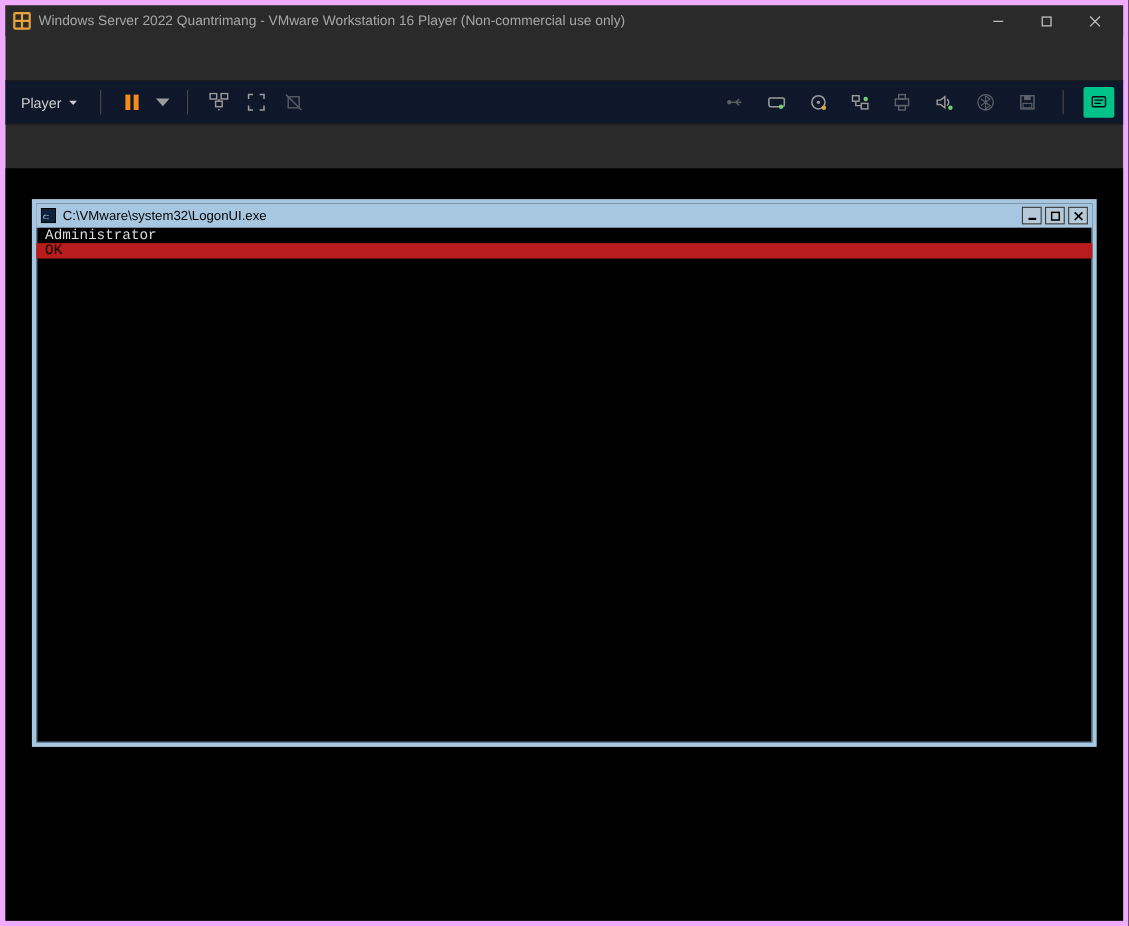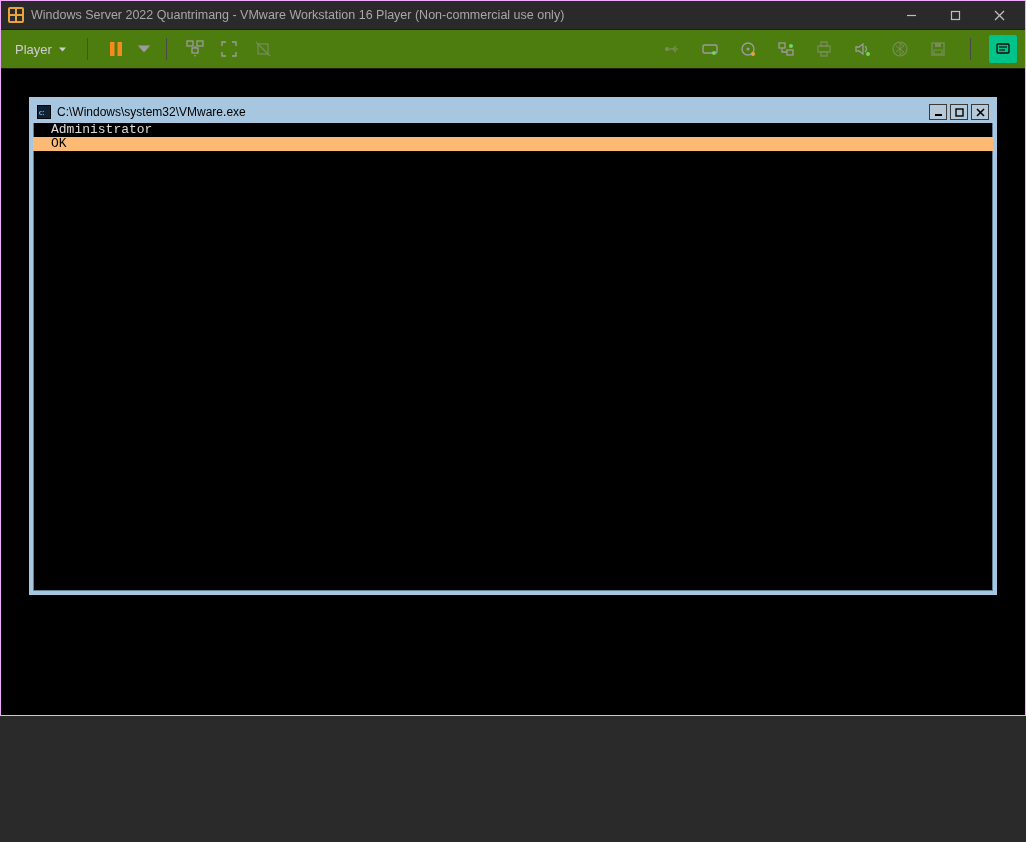--- a/index.html
+++ b/index.html
@@ -1,29 +1,29 @@
 <!DOCTYPE html>
 <html><head>
 <meta charset="utf-8">
 <style>
   * { box-sizing: border-box; margin: 0; padding: 0; }
   html, body { width: 1026px; height: 842px; overflow: hidden; font-family: "Segoe UI", Tahoma, sans-serif; }
   body { background: #2a2a2a; }
 
   
-  .vmware-window { width: 1026px; height: 716px; background: #2a2a2a; border: 1px solid #f0abfc; display: flex; flex-direction: column; }
+  .vmware-window { width: 1026px; height: 842px; background: #2a2a2a; border: 5px solid #f0abfc; display: flex; flex-direction: column; gap: 40px; }
   .titlebar { height: 28px; background: #2a2a2a; display: flex; align-items: center; color: #a7a7a7; font-size: 12.5px; padding: 0 4px; }
   .titlebar .app-icon { width: 18px; height: 18px; margin: 0 6px 0 2px; display:flex; align-items:center; justify-content:center;}
   .titlebar .title-text { flex: 1; white-space: nowrap; overflow: hidden; }
   .titlebar .win-controls { display: flex; gap: 0; }
   .titlebar .win-btn { width: 44px; height: 28px; display:flex; align-items:center; justify-content:center; color:#bfbfbf; }
   .titlebar .win-btn svg { width:11px; height:11px; }
 
   
-  .toolbar { height: 40px; background: #4d7c0f; border-top: 1px solid #1c1c1c; border-bottom: 1px solid #1c1c1c; display:flex; align-items:center; padding: 0 8px; color:#cfcfcf; font-size:13px; }
+  .toolbar { height: 40px; background: #0f172a; border-top: 1px solid #1c1c1c; border-bottom: 1px solid #1c1c1c; display:flex; align-items:center; padding: 0 8px; color:#cfcfcf; font-size:13px; }
   .toolbar .tb-left { display:flex; align-items:center; gap:6px; }
   .toolbar .player-menu { display:flex; align-items:center; gap:6px; padding:4px 6px; }
   .toolbar .sep { width:1px; height:22px; background:#4a4a4a; margin: 0 8px; }
   .toolbar .tb-btn { width:28px; height:28px; display:flex; align-items:center; justify-content:center; color:#9c9c9c; }
   .toolbar .tb-btn svg { width:18px; height:18px; }
   .toolbar .spacer { flex:1; }
   .toolbar .tb-right { display:flex; align-items:center; gap:10px; }
   .pause-icon rect { fill:#f58a1f; }
 
   .tb-btn.active-msg { background:#00c389; color:#0a0a0a; border-radius:2px; }
@@ -35,22 +35,22 @@
 
   
   .guest-window { width: 968px; height: 498px; border: 4px solid #a7c7e0; background:#000; box-shadow: 0 0 0 1px #5f7f96 inset; position:relative; }
   .guest-titlebar { height:22px; background:#a7c7e0; display:flex; align-items:center; padding:0 4px; color:#000; font-size:12px; }
   .guest-titlebar .g-icon { width:14px; height:14px; margin-right:6px; }
   .guest-titlebar .g-title { flex:1; }
   .guest-titlebar .g-btn { width:18px; height:16px; margin-left:3px; background:#b6c9d8; border:1px solid #3a3a3a; display:flex; align-items:center; justify-content:center; }
   .guest-titlebar .g-btn svg { width:9px; height:9px; }
 
   .console-body { font-family: Consolas, "Courier New", monospace; font-size:13px; line-height:14px; color:#dcdcdc; }
-  .console-line { padding: 0 18px; height:14px; white-space:pre; }
-  .console-line.sel { background:#fdba74; color:#000;font-family:Liberation Mono, monospace; }
+  .console-line { padding: 0 8px; height:14px; white-space:pre; }
+  .console-line.sel { background:#b91c1c; color:#000;font-family:Liberation Mono, monospace; }
 
   
   .watermark { position:absolute; left:50%; top:50%; transform:translate(-50%,-50%); display:flex; align-items:center; gap:2px; color:#5c5c5c; font-family: Arial, sans-serif; font-weight:600; letter-spacing:0.5px; font-size:24px; opacity:0.95; pointer-events:none; }
   .watermark .wm-circle { width:36px; height:36px; border:3px solid #5c5c5c; border-radius:50%; display:flex; align-items:center; justify-content:center; margin-right:2px; }
   .watermark .wm-circle svg { width:18px; height:18px; }
   .watermark .big { font-size:30px; text-transform:none; }
 
 </style>
 </head>
 <body>
@@ -205,21 +205,21 @@
   <div class="guest-area">
     <div class="guest-window">
       <div class="guest-titlebar">
         <span class="g-icon">
           <svg viewBox="0 0 14 14">
               <rect x="0" y="0" width="14" height="14" fill="#000"></rect>
               <rect x="1" y="1" width="12" height="12" fill="#0d2238"></rect>
               <text x="2" y="10" font-size="8" fill="#bfe3ff" font-family="Consolas">c:</text>
             </svg>
         </span>
-        <span class="g-title">C:\Windows\system32\VMware.exe</span>
+        <span class="g-title">C:\VMware\system32\LogonUI.exe</span>
         <div class="g-btn">
           <svg viewBox="0 0 9 9">
               <rect x="1" y="6" width="7" height="2" fill="#000"></rect>
             </svg>
         </div>
         <div class="g-btn">
           <svg viewBox="0 0 9 9">
               <rect x="1" y="1" width="7" height="7" fill="none" stroke="#000" stroke-width="1.4"></rect>
             </svg>
         </div>

